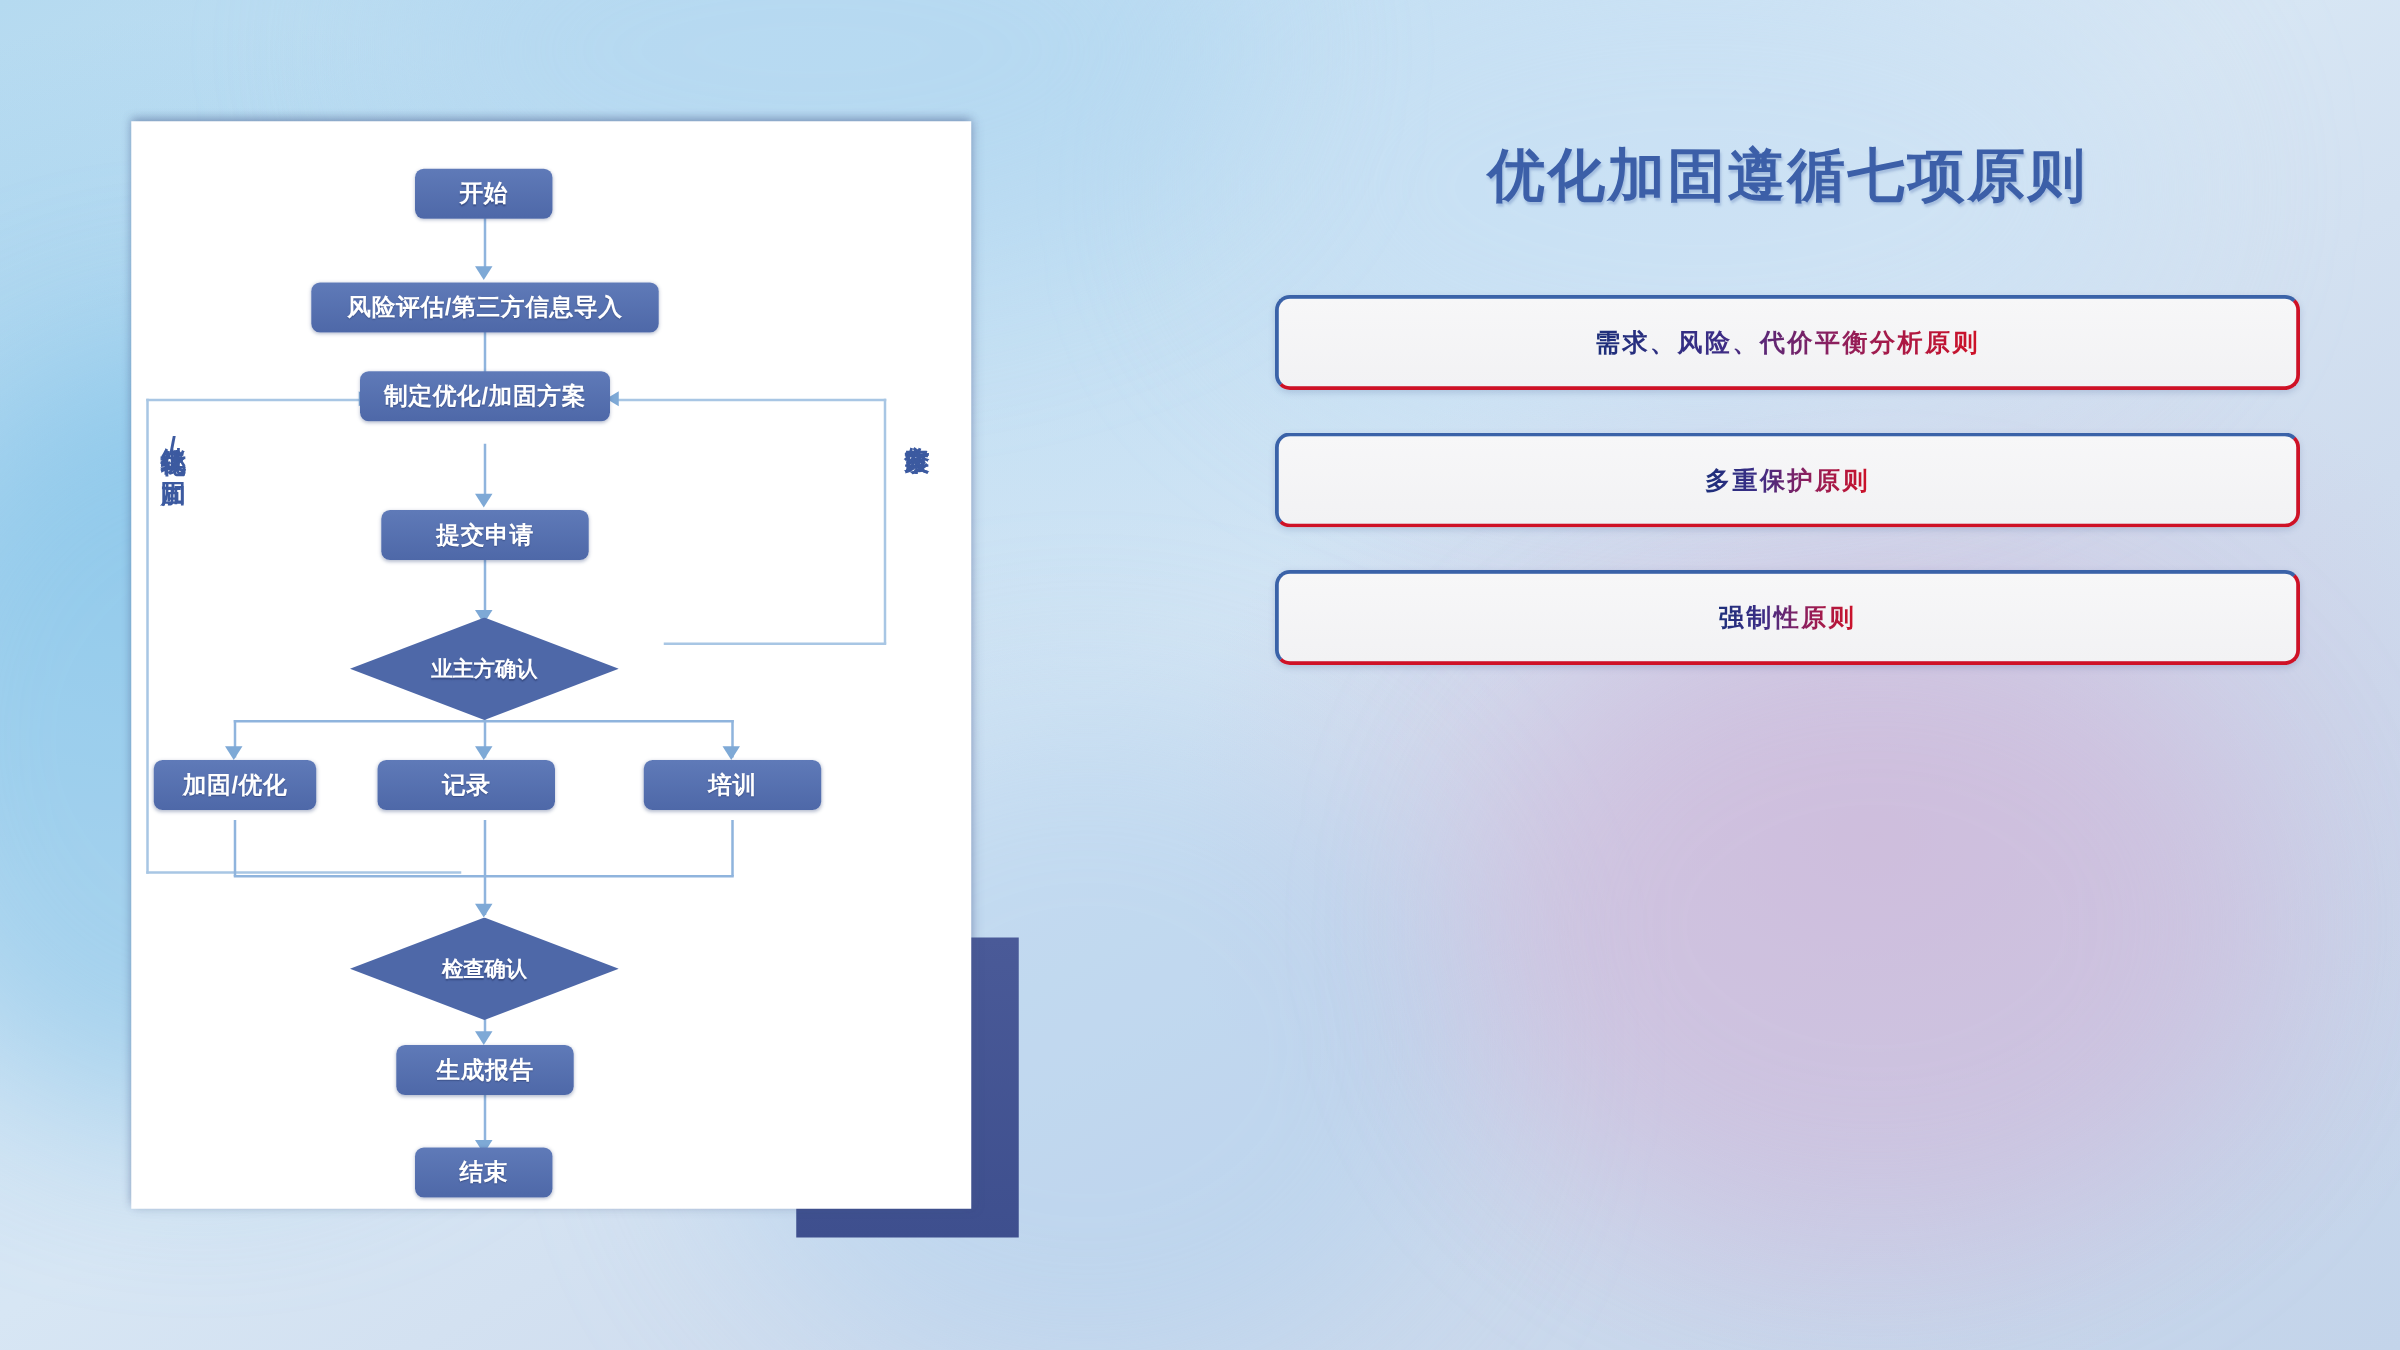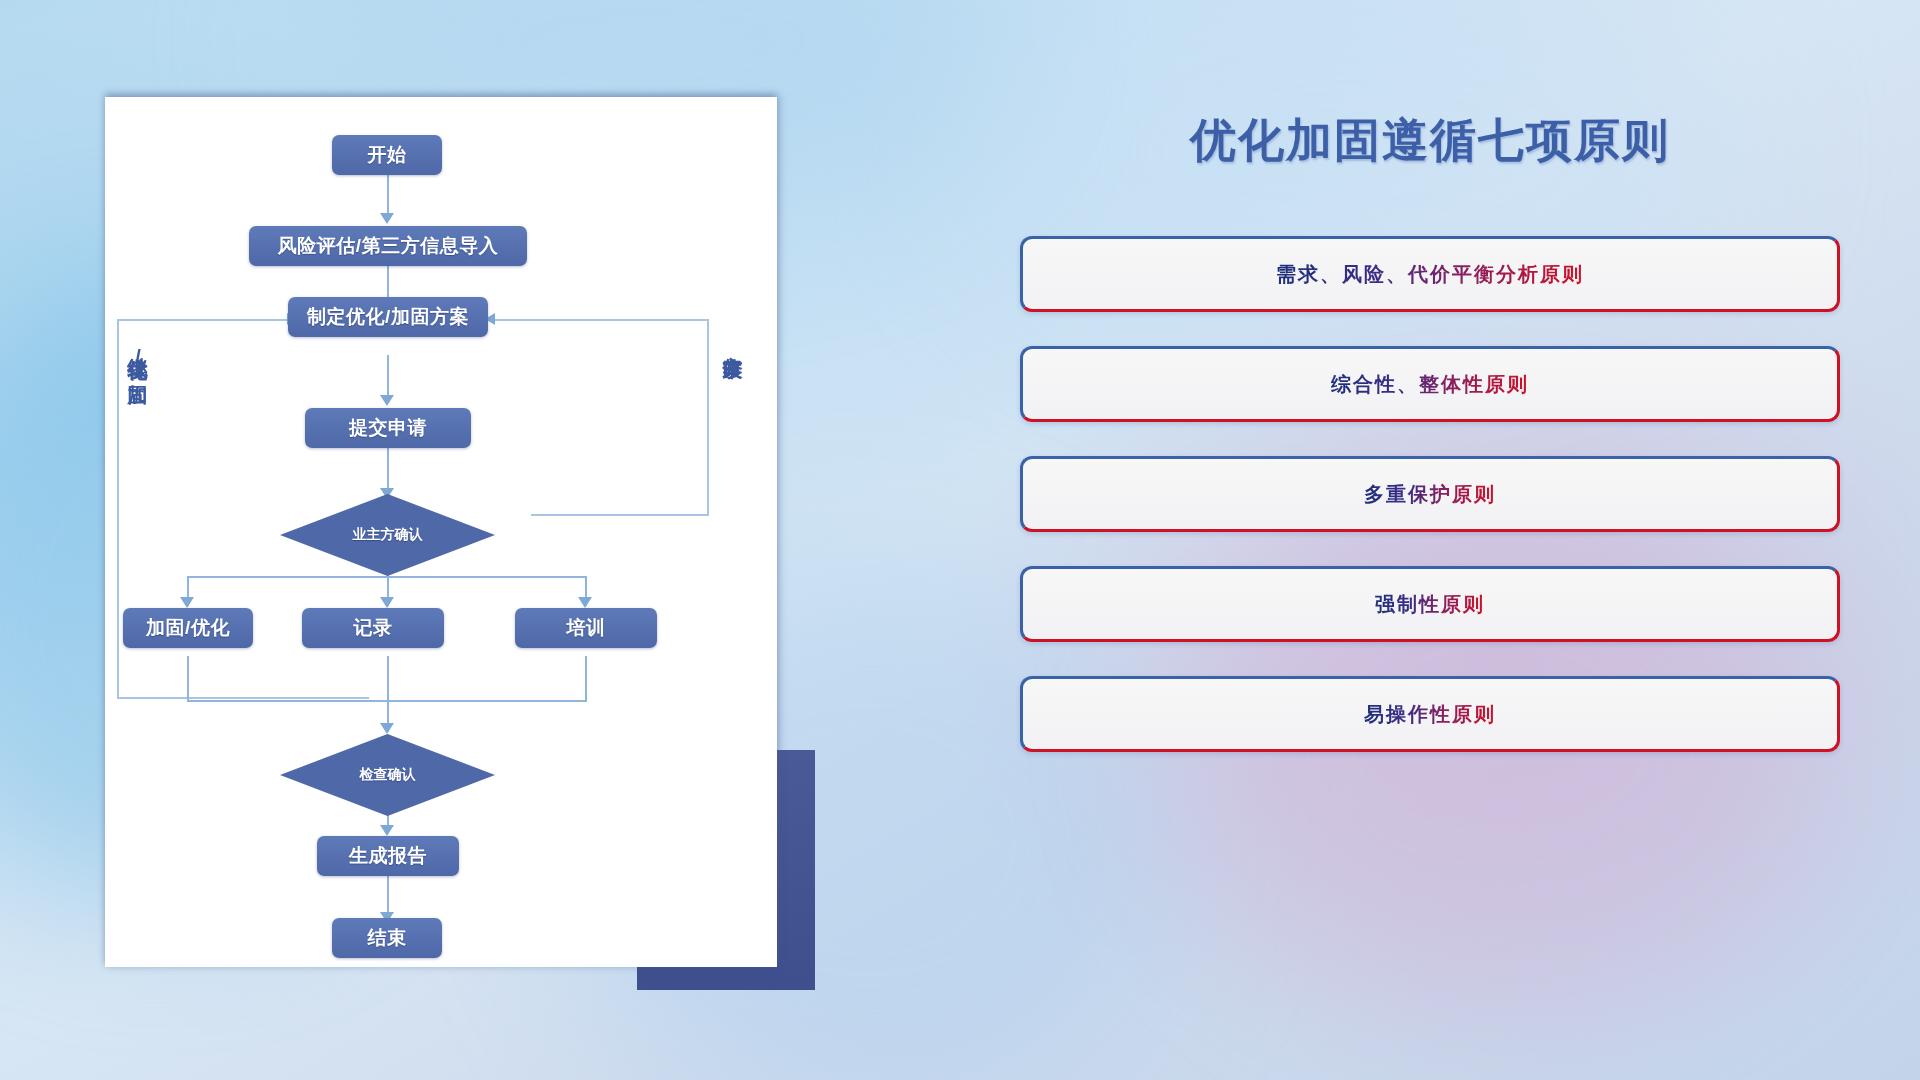--- a/index.html
+++ b/index.html
@@ -66,21 +66,21 @@
     text-shadow:0 1px 1px rgba(30,45,90,0.45);
     box-shadow:0 1px 3px rgba(50,70,120,0.35);
     white-space:nowrap;
   }
 
   .diamond-wrap { position:absolute; }
   .diamond-wrap svg { display:block; }
   .diamond-label {
     position:absolute; inset:0;
     display:flex; align-items:center; justify-content:center;
-    color:#fff; font-size:14px; font-weight:bold;
+    color:#fff; font-size:17px; font-weight:bold;
     text-shadow:0 1px 1px rgba(30,45,90,0.45);
     white-space:nowrap;
   }
 
   .vlabel {
     position:absolute;
     writing-mode:vertical-rl; text-orientation:upright;
     color:#3c5aa0; font-size:20px; font-weight:bold;
     letter-spacing:1px; line-height:1.05;
     white-space:nowrap;
@@ -214,25 +214,19 @@
 </div>
 
 <div class="right-col">
   <div class="deck-title">优化加固遵循七项原则</div>
 
   <div class="cards">
     <div class="pcard">
       <span class="pcard-text">需求、风险、代价平衡分析原则</span>
     </div>
     <div class="pcard">
-      <span class="pcard-text">综合性、整体性原则</span>
-    </div>
-    <div class="pcard">
       <span class="pcard-text">多重保护原则</span>
     </div>
     <div class="pcard">
       <span class="pcard-text">强制性原则</span>
     </div>
-    <div class="pcard">
-      <span class="pcard-text">易操作性原则</span>
-    </div>
   </div>
 </div>
 
 </body></html>

